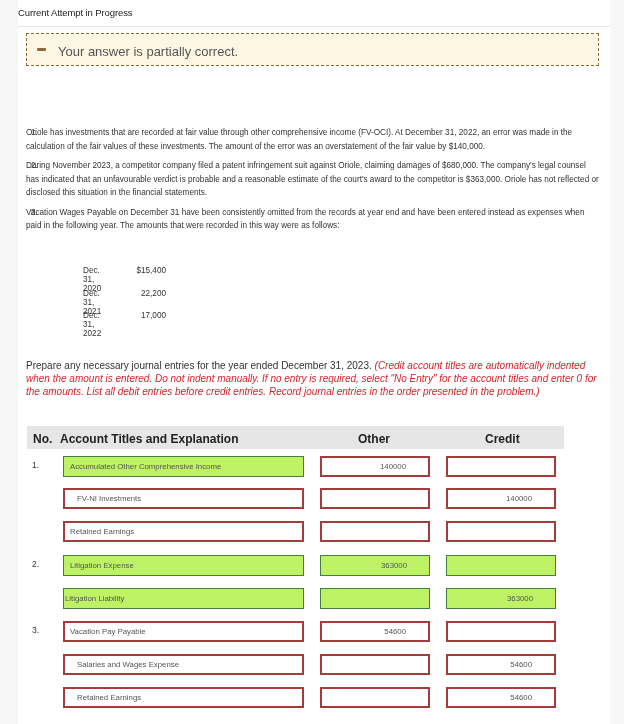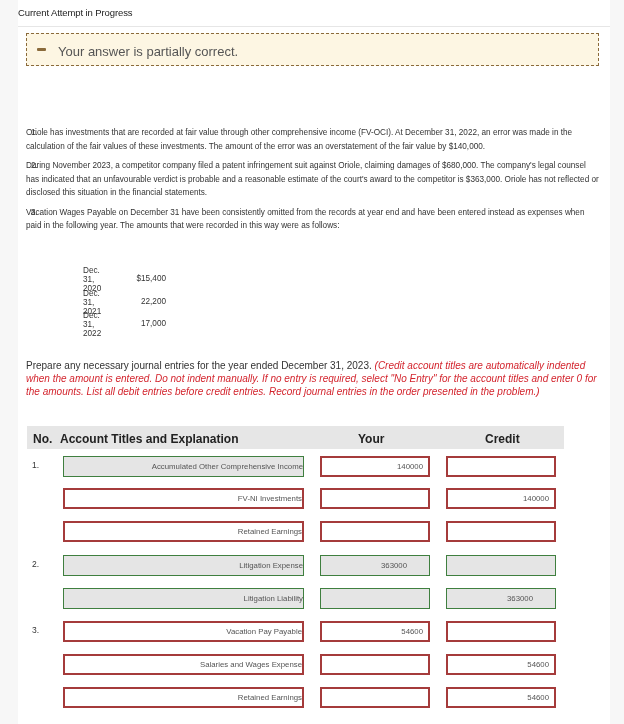--- a/index.html
+++ b/index.html
@@ -37,44 +37,44 @@
       position: absolute; left: 8px; top: 82px; width: 575px;
       font-size: 8.5px; line-height: 13px; color: #333;
     }
     .events { position: absolute; left: 8px; top: 126px; width: 575px; }
     .event { position: relative; font-size: 8.2px; line-height: 13.5px; color: #333; margin-bottom: 6px; }
     .event-num { position: absolute; left: 5px; top: 0; }
     .event-text { display: block; }
     .wage-table { position: absolute; left: 49px; top: 266px; }
     .wage-row { position: relative; height: 22.5px; font-size: 8.2px; color: #333; }
     .wage-date { position: absolute; left: 16px; top: 0; }
-    .wage-amt { position: absolute; left: 0; top: 8px; width: 99px; text-align: right; }
+    .wage-amt { position: absolute; left: 0; top: 0; width: 99px; text-align: right; }
     .instructions {
       position: absolute; left: 8px; top: 359px; width: 575px;
       font-size: 10px; line-height: 13px; color: #333;
     }
     .instructions .red { color: #d3242d; font-style: italic; }
     .je-header {
       position: absolute; left: 9px; top: 426px; width: 537px; height: 23px;
       background: #e6e6e6; font-weight: bold; font-size: 12px; color: #222;
     }
     .je-header span { position: absolute; top: 6px; }
     .je-num { position: absolute; left: 14px; font-size: 8.5px; color: #333; }
     .field {
       position: absolute; height: 21px;
       font-size: 7.8px; color: #555; padding-top: 5px; overflow: hidden; white-space: nowrap;
     }
     .field.acct { width: 241px; padding-left: 6px; }
     .field.acct.indent { padding-left: 1px; }
     .field.amt { width: 110px; text-align: right; padding-right: 22px; }
-    .field.ok { background: #e5e5e5; border: 1px solid #3f7f3f; text-align: right; }
+    .field.ok { background: #bef264; border: 1px solid #3f7f3f; }
     .field.bad { background: #ffffff; border: 2px solid #a53b3b; padding-top: 4px; }
-    .field.bad.acct { padding-left: 5px; text-align: right; }
+    .field.bad.acct { padding-left: 5px; }
     .field.bad.acct.indent { padding-left: 12px; }
-    .field.bad.amt { padding-right: 5px; }
+    .field.bad.amt { padding-right: 22px; }
   </style>
 </head>
 <body>
 
 <div class="page">
   <div class="attempt-title">Current Attempt in Progress</div>
   <div class="title-rule"></div>
 
   <div class="banner">
     <span class="banner-icon"></span>
@@ -113,21 +113,21 @@
   </div>
 
   <div class="instructions">
     <span>Prepare any necessary journal entries for the year ended December 31, 2023.</span>
     <span class="red">(Credit account titles are automatically indented when the amount is entered. Do not indent manually. If no entry is required, select "No Entry" for the account titles and enter 0 for the amounts. List all debit entries before credit entries. Record journal entries in the order presented in the problem.)</span>
   </div>
 
   <div class="je-header">
     <span style="left:6px">No.</span>
     <span style="left:33px">Account Titles and Explanation</span>
-    <span style="left:331px">Your</span>
+    <span style="left:331px">Other</span>
     <span style="left:458px">Credit</span>
   </div>
 
   <span class="je-num" style="top:460px">1.</span>
   <div class="field acct ok" style="left:45px;top:456px">Accumulated Other Comprehensive Income</div>
   <div class="field amt bad" style="left:302px;top:456px">140000</div>
   <div class="field amt bad" style="left:428px;top:456px"></div>
 
   <div class="field acct bad indent" style="left:45px;top:488px">FV-NI Investments</div>
   <div class="field amt bad" style="left:302px;top:488px"></div>

